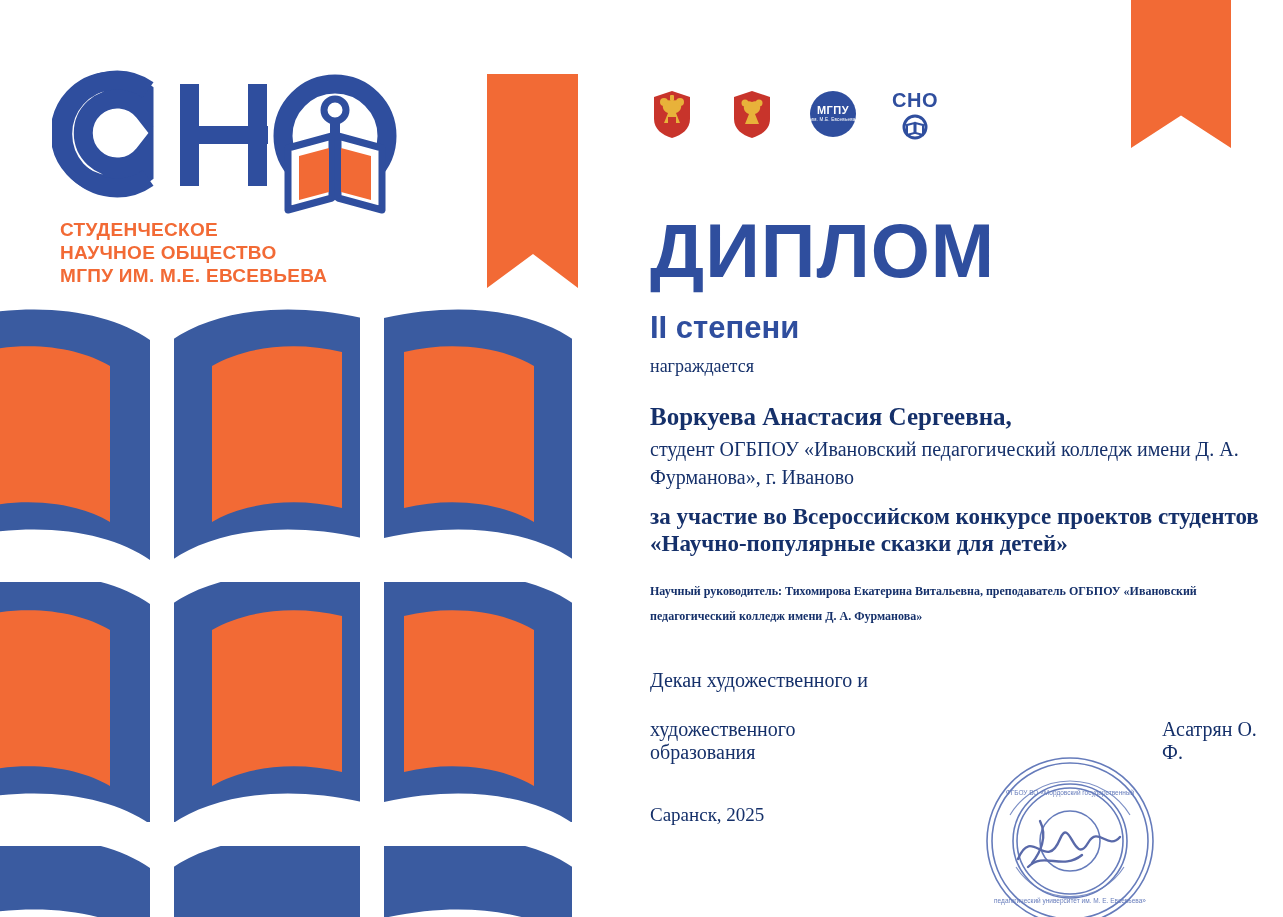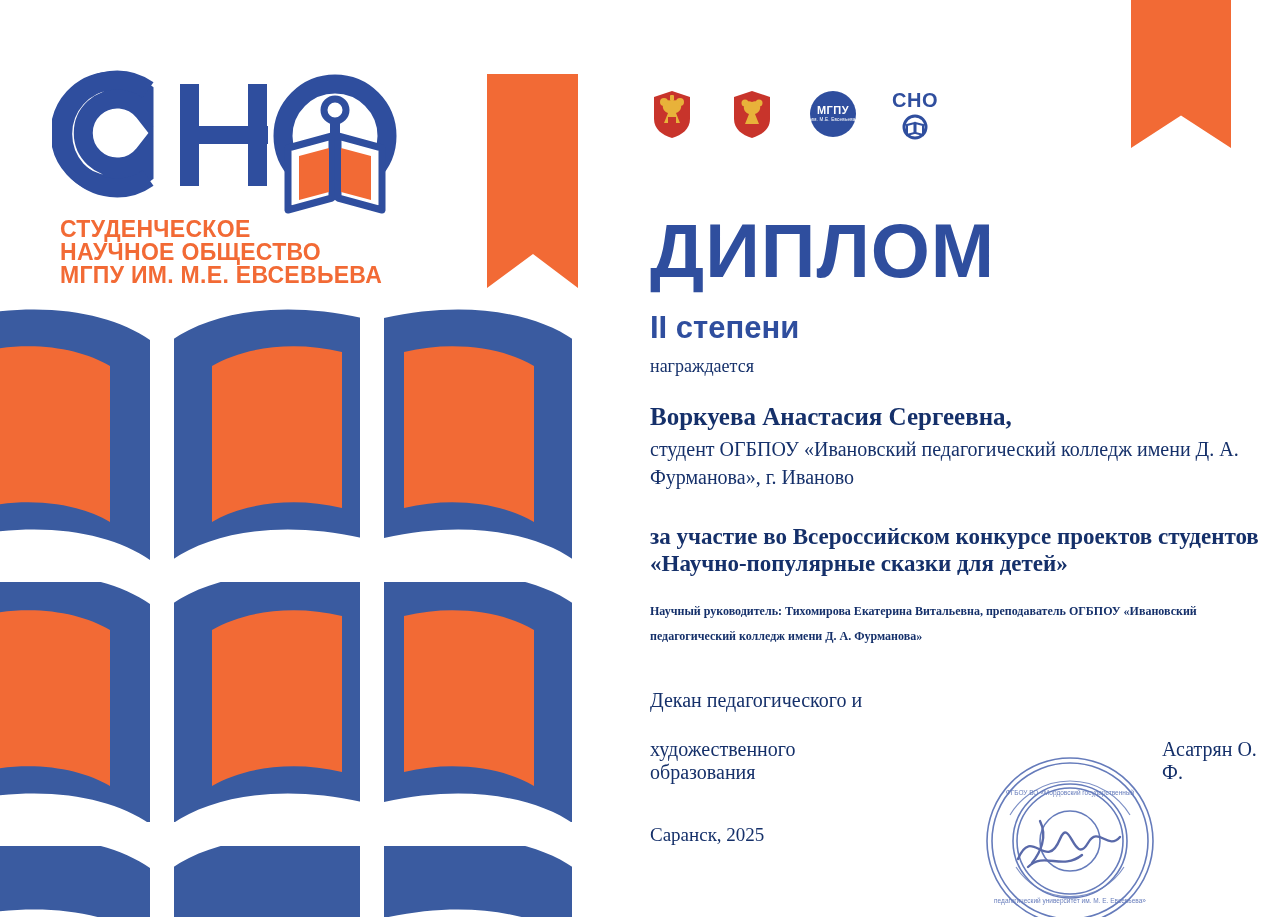--- a/index.html
+++ b/index.html
@@ -47,21 +47,21 @@
     top: 70px;
     width: 370px;
     height: 230px;
   }
   .sno-logo .caption {
     position: absolute;
     left: 8px;
     top: 148px;
     font-family: "Liberation Sans", sans-serif;
     font-weight: bold;
-    font-size: 23px;
+    font-size: 19px;
     line-height: 23px;
     letter-spacing: 0.3px;
     color: #f26a35;
     text-transform: uppercase;
     white-space: pre-line;
   }
 
   
   .emblems {
     position: absolute;
@@ -120,21 +120,21 @@
   .recipient {
     font-weight: bold;
     font-size: 25px;
     color: #15306a;
     margin: 4px 0 4px 0;
   }
   .recipient-desc {
     font-size: 20px;
     line-height: 28px;
     color: #15306a;
-    margin: 0 0 32px 0;
+    margin: 0 0 12px 0;
   }
   .reason {
     font-weight: bold;
     font-size: 23px;
     line-height: 27px;
     color: #15306a;
     margin: 0 0 22px 0;
   }
   .supervisor {
     font-weight: bold;
@@ -314,21 +314,21 @@
     <div class="awarded">награждается</div>
 
     <div class="recipient">Воркуева Анастасия Сергеевна,</div>
     <div class="recipient-desc">студент ОГБПОУ «Ивановский педагогический колледж имени Д. А. Фурманова», г. Иваново</div>
 
     <div class="reason">за участие во Всероссийском конкурсе проектов студентов «Научно-популярные сказки для детей»</div>
 
     <div class="supervisor">Научный руководитель: Тихомирова Екатерина Витальевна, преподаватель ОГБПОУ «Ивановский педагогический колледж имени Д. А. Фурманова»</div>
 
     <div class="sign-block">
-      <div class="sign-line1">Декан педагогического и</div>
+      <div class="sign-line1">Декан художественного и</div>
       <div class="sign-line2">
         <span>художественного образования</span>
         <span class="dean-name">Асатрян О. Ф.</span>
       </div>
       <div class="place-date">Саранск, 2025</div>
     </div>
   </div>
 
   <div class="stamp">
     <svg width="200" height="175" viewBox="0 0 200 175" xmlns="http://www.w3.org/2000/svg">

